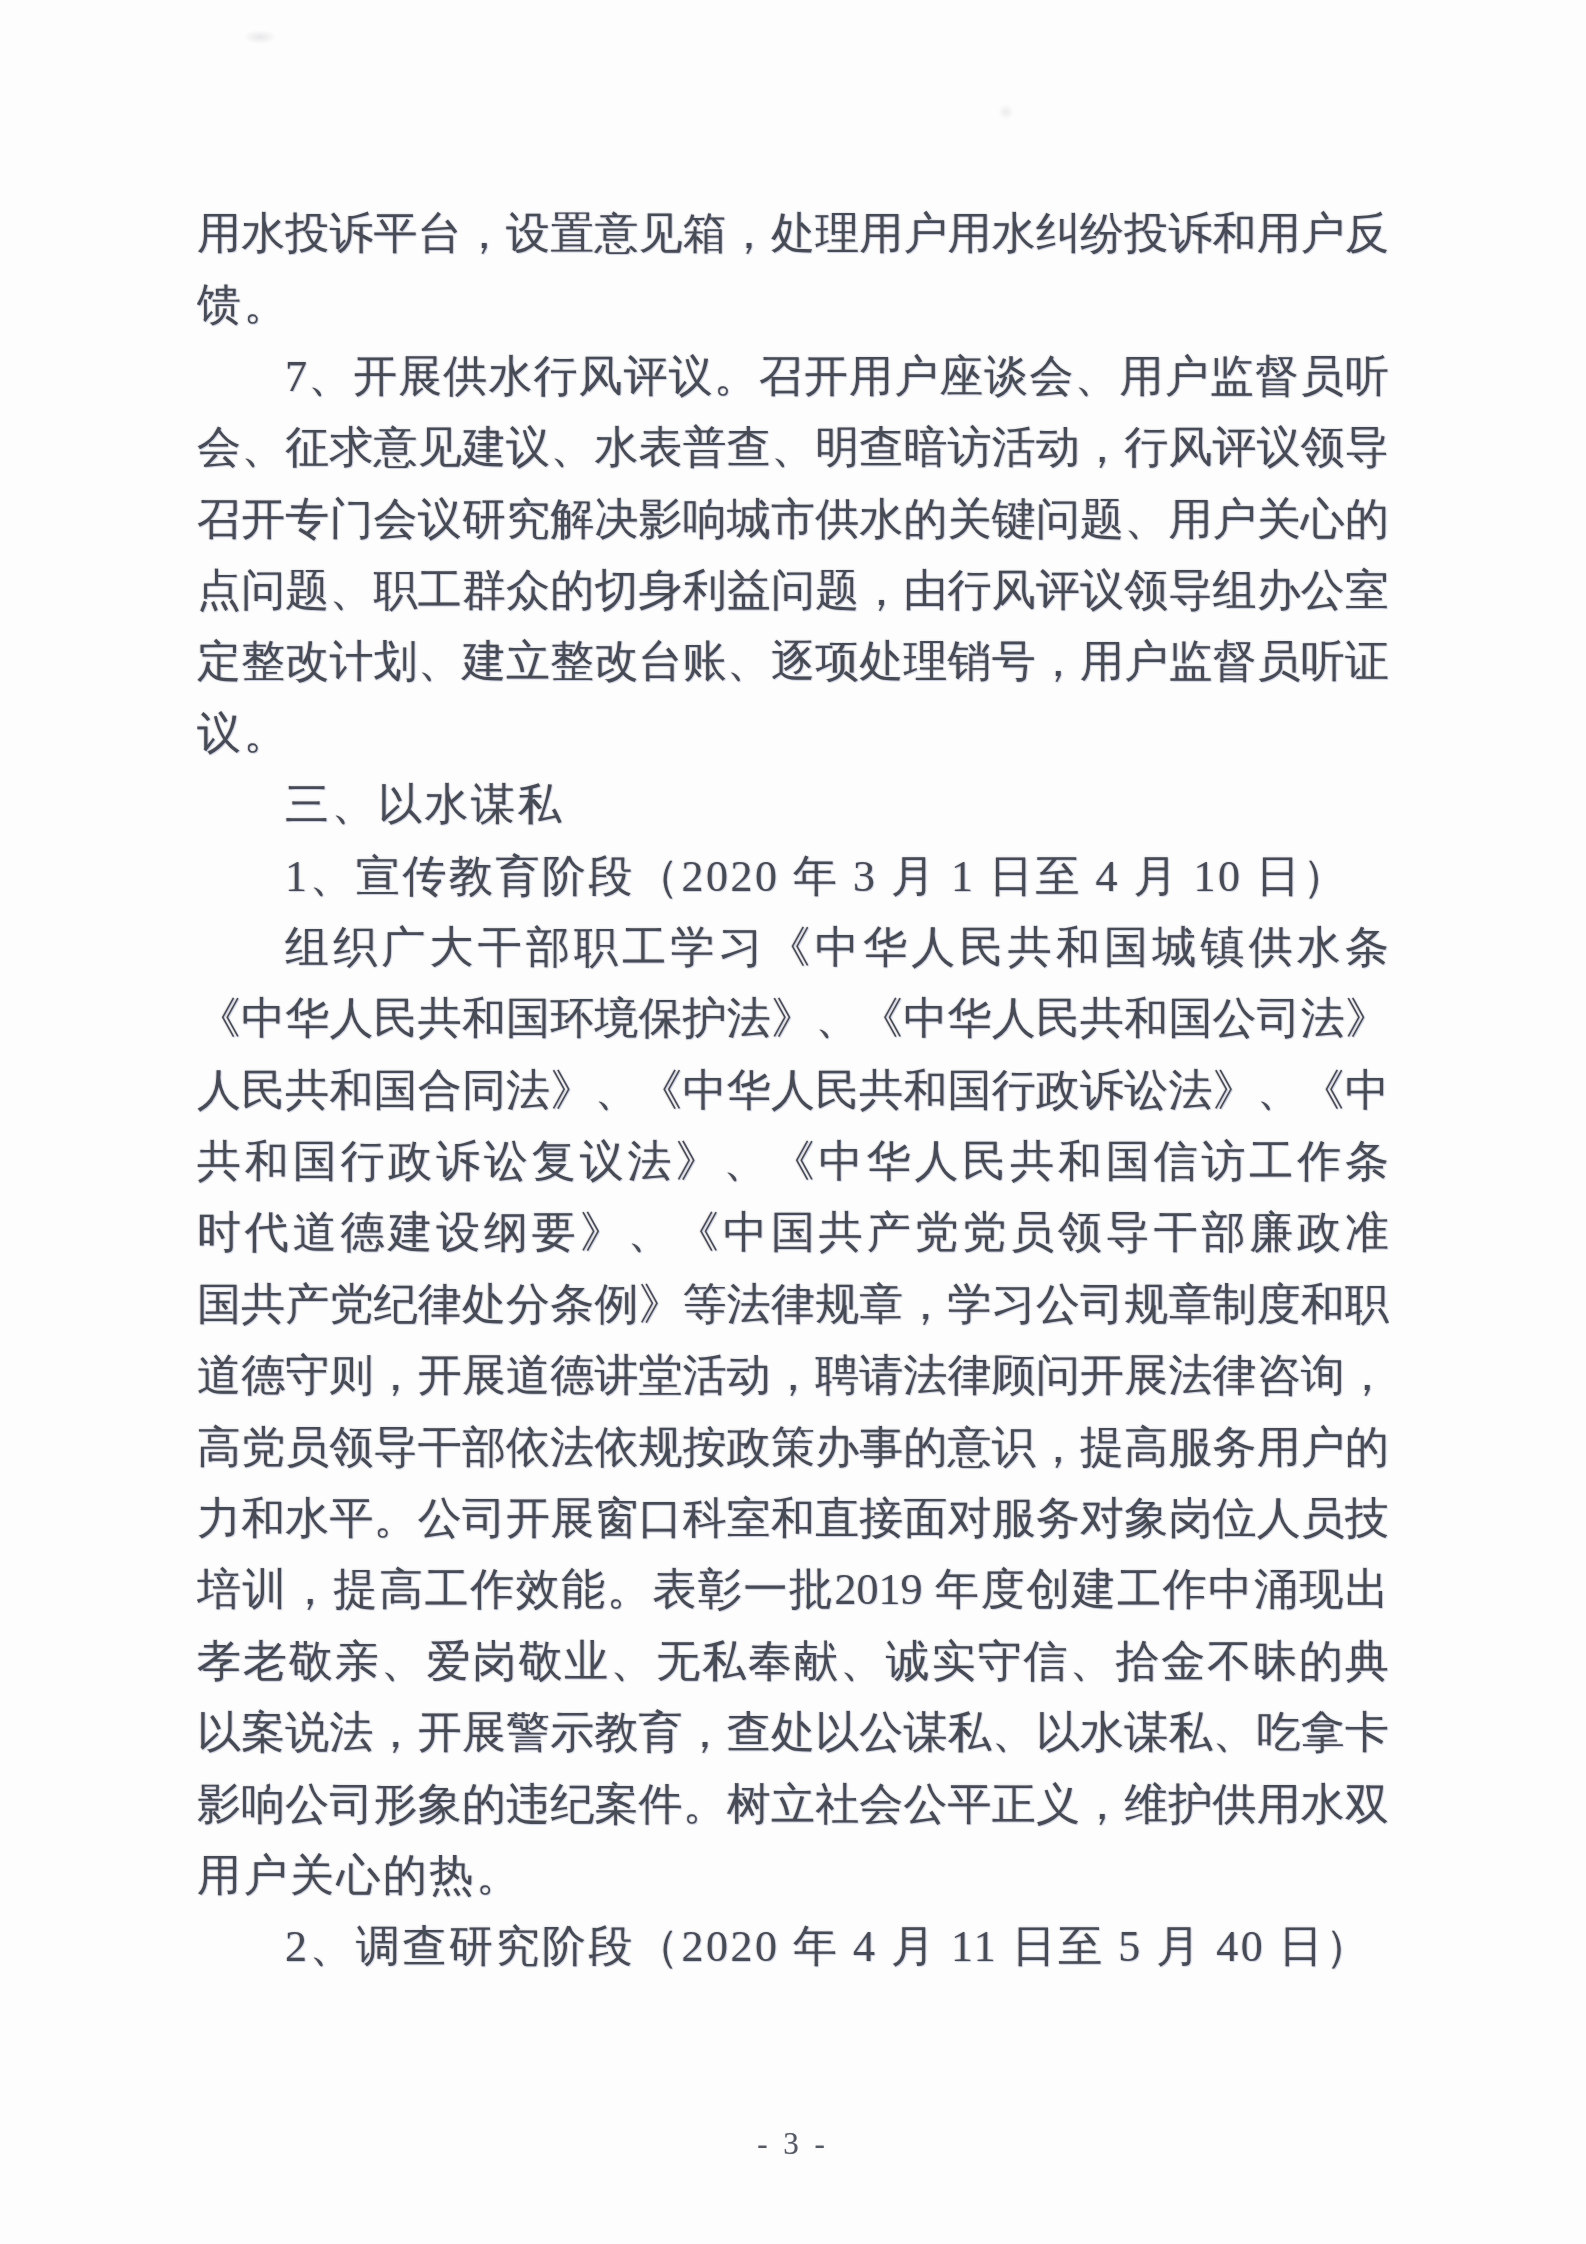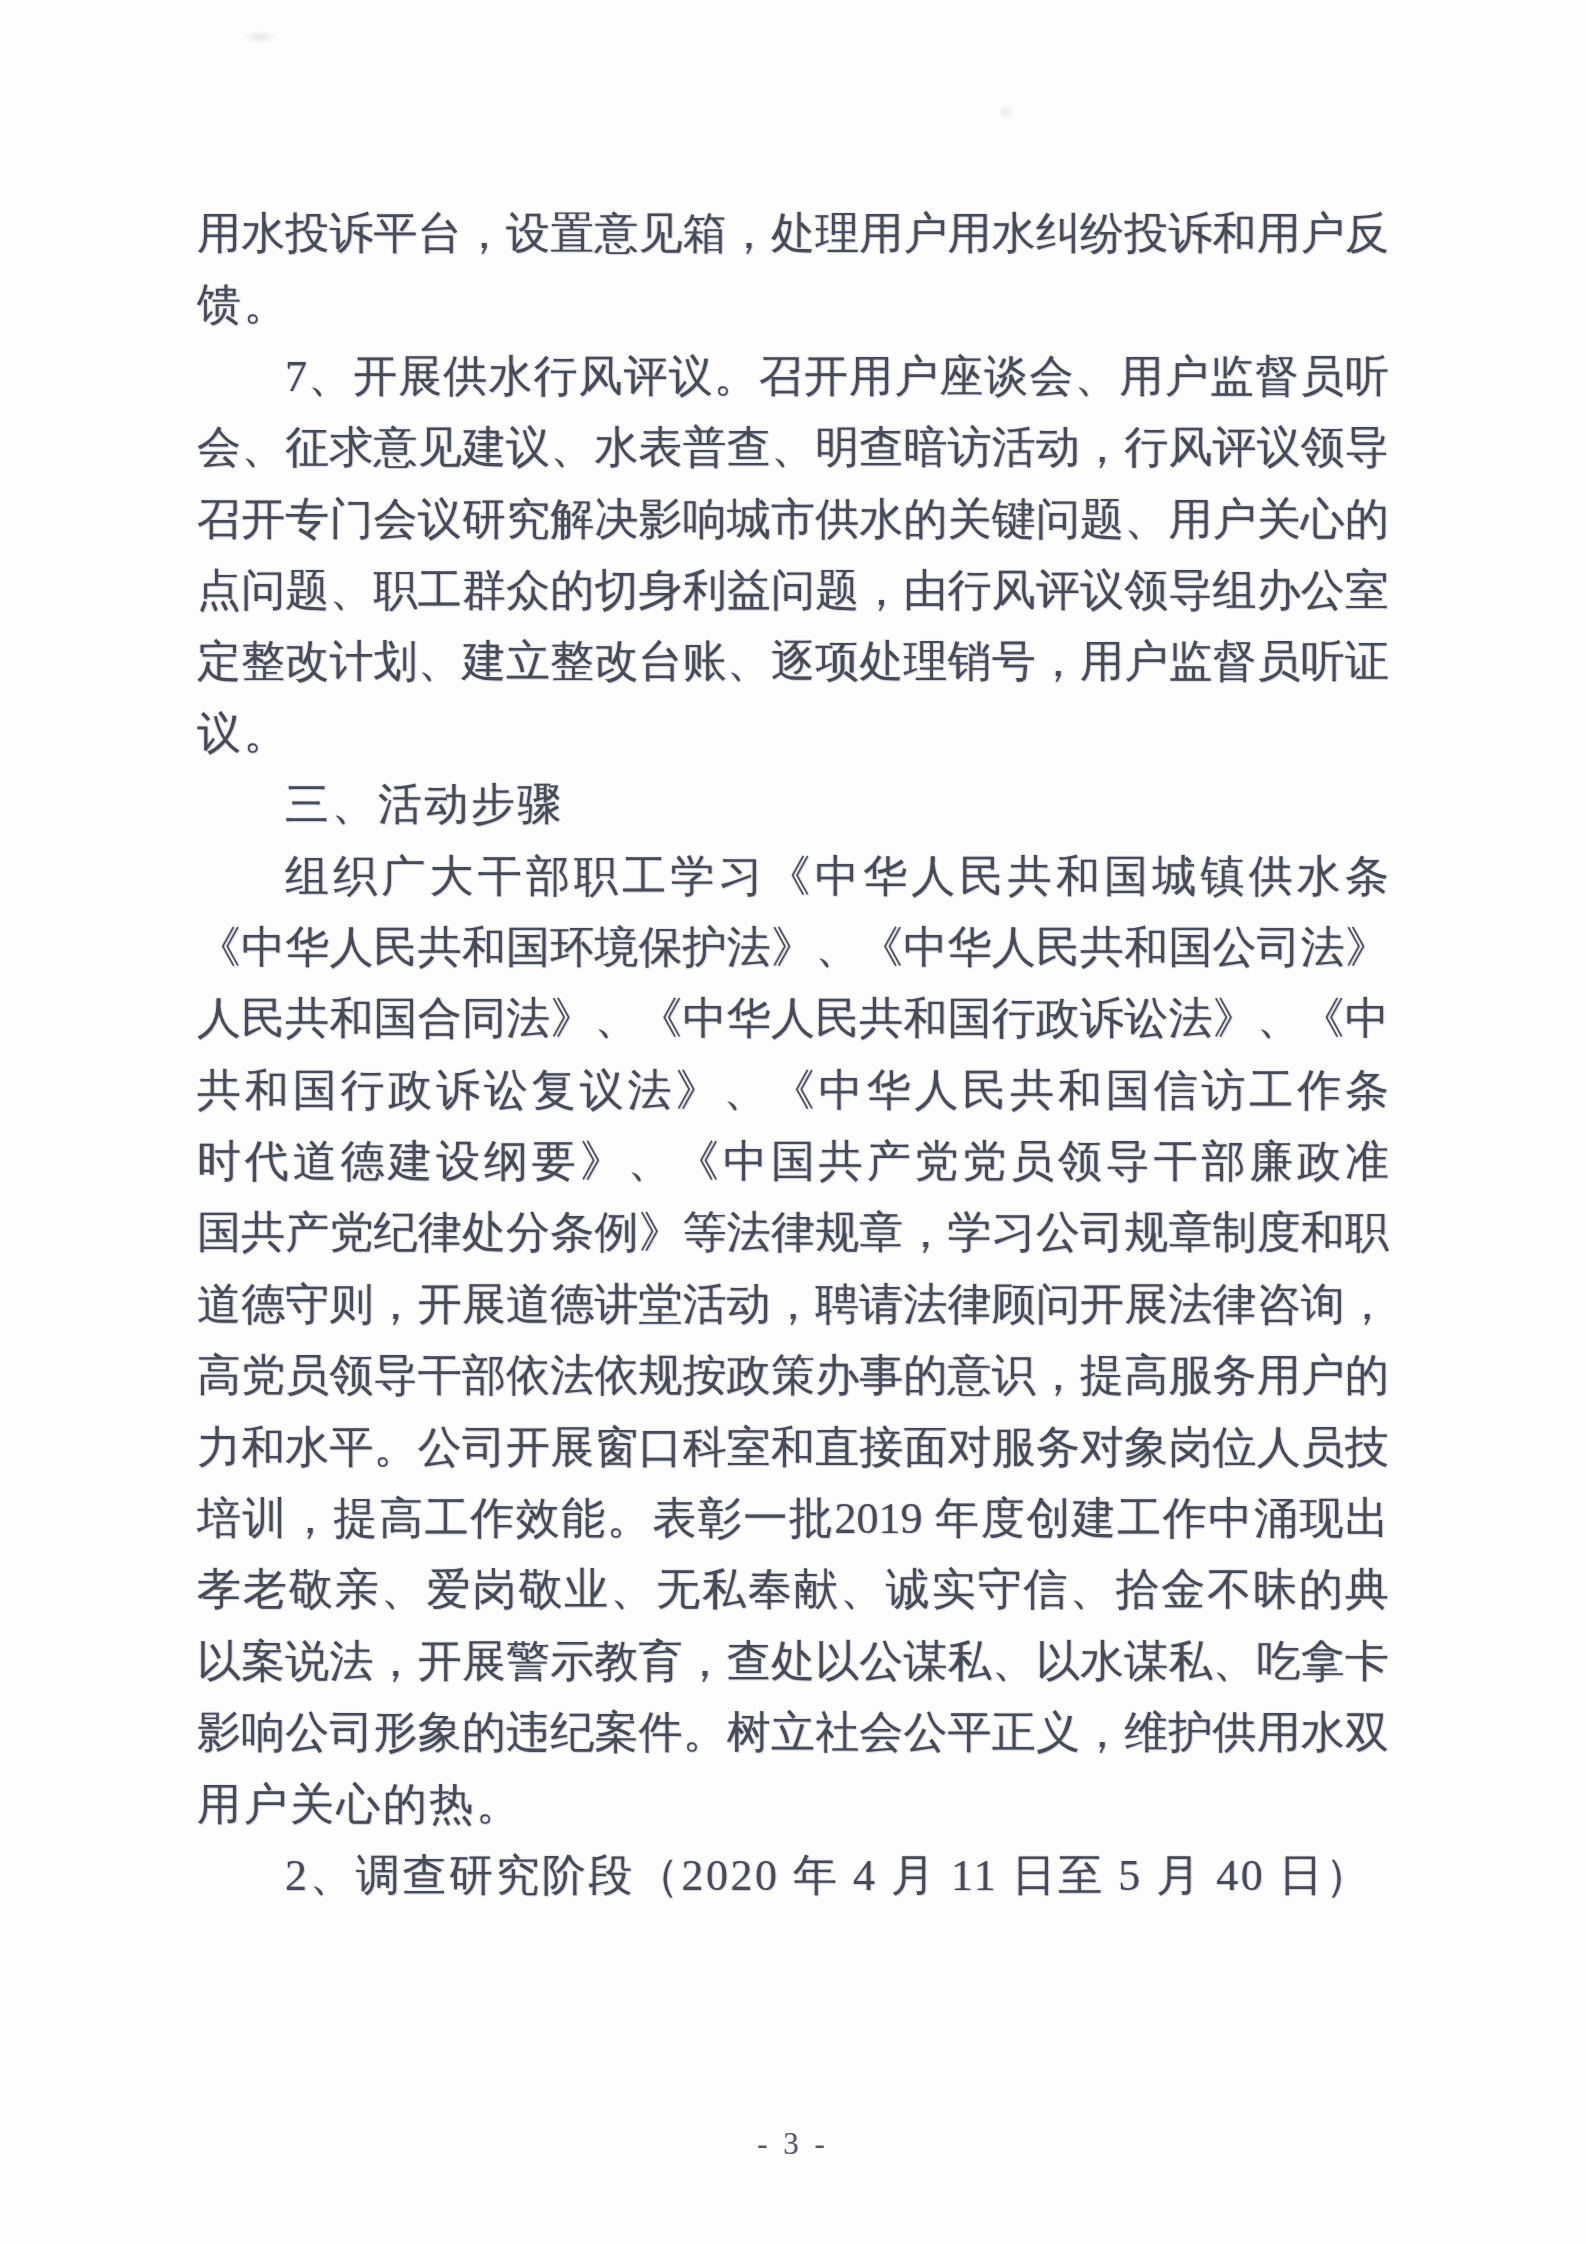--- a/index.html
+++ b/index.html
@@ -82,21 +82,22 @@
   <div class="smudge smudge-b"></div>
   <div class="content" id="document-body">
       <div class="line just">用水投诉平台，设置意见箱，处理用户用水纠纷投诉和用户反</div>
       <div class="line plain">馈。</div>
       <div class="line just indent">7、开展供水行风评议。召开用户座谈会、用户监督员听证</div>
       <div class="line just">会、征求意见建议、水表普查、明查暗访活动，行风评议领导组</div>
       <div class="line just">召开专门会议研究解决影响城市供水的关键问题、用户关心的热</div>
       <div class="line just">点问题、职工群众的切身利益问题，由行风评议领导组办公室制</div>
       <div class="line just">定整改计划、建立整改台账、逐项处理销号，用户监督员听证</div>
       <div class="line plain">议。</div>
-      <div class="line plain indent">三、活动步骤</div>
+      <div class="line plain indent">三、以水谋私</div>
+      <div class="line plain indent">1、宣传教育阶段（2020 年 3 月 1 日至 4 月 10 日）</div>
       <div class="line just indent">组织广大干部职工学习《中华人民共和国城镇供水条例》、</div>
       <div class="line just">《中华人民共和国环境保护法》、《中华人民共和国公司法》《中华</div>
       <div class="line just">人民共和国合同法》、《中华人民共和国行政诉讼法》、《中华人民</div>
       <div class="line just">共和国行政诉讼复议法》、《中华人民共和国信访工作条例》、《新</div>
       <div class="line just">时代道德建设纲要》、《中国共产党党员领导干部廉政准则》、《中</div>
       <div class="line just">国共产党纪律处分条例》等法律规章，学习公司规章制度和职业</div>
       <div class="line just">道德守则，开展道德讲堂活动，聘请法律顾问开展法律咨询，提</div>
       <div class="line just">高党员领导干部依法依规按政策办事的意识，提高服务用户的能</div>
       <div class="line just">力和水平。公司开展窗口科室和直接面对服务对象岗位人员技能</div>
       <div class="line just">培训，提高工作效能。表彰一批2019 年度创建工作中涌现出来的</div>

